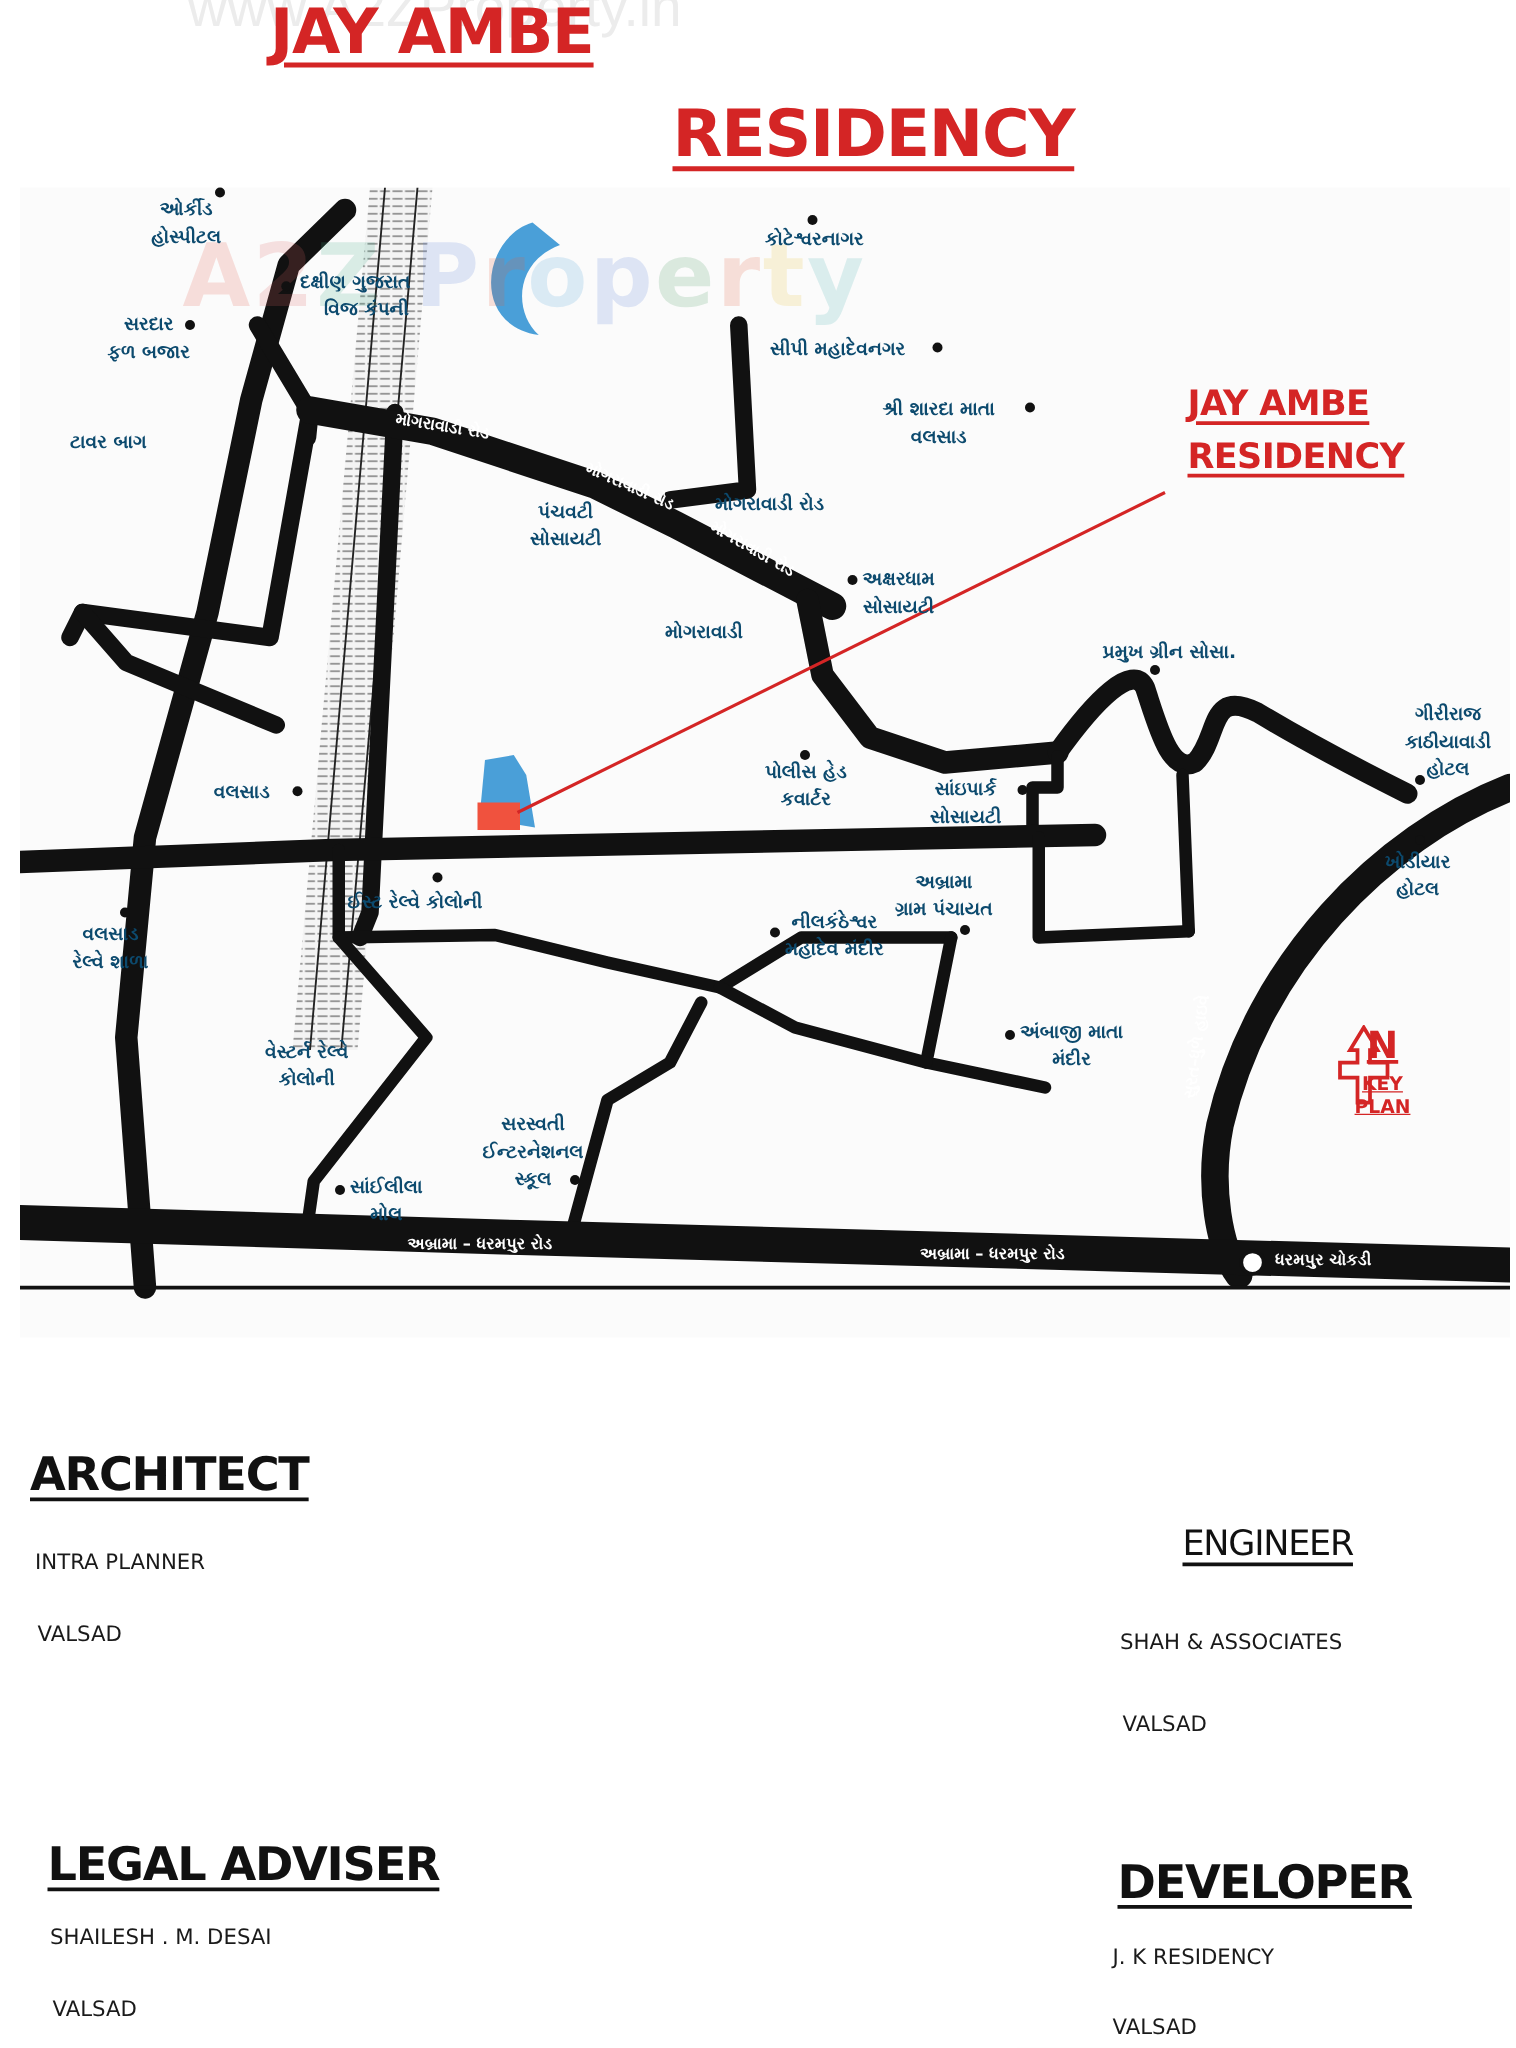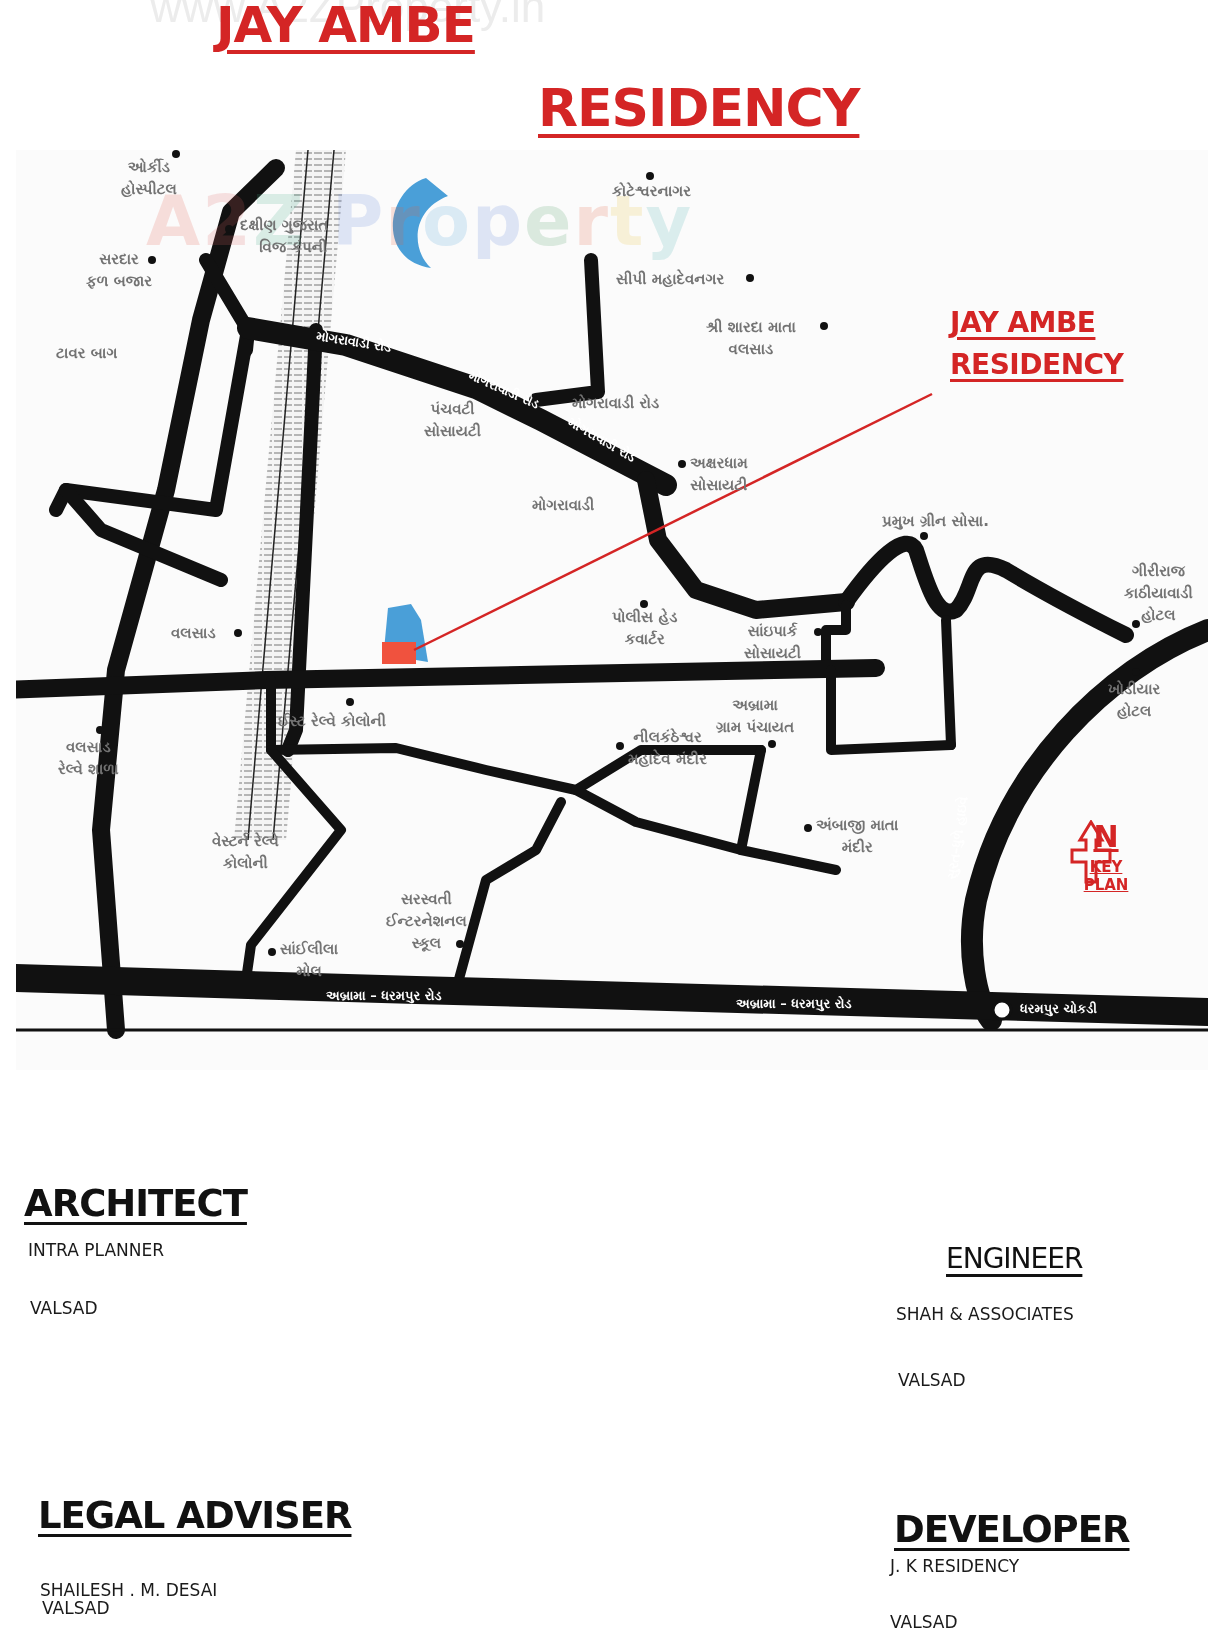--- a/index.html
+++ b/index.html
@@ -2,26 +2,26 @@
 <html><head>
 <meta charset="utf-8">
 <style>
   html, body { margin: 0; padding: 0; background: #ffffff; }
   body { width: 1213px; height: 1638px; position: relative; overflow: hidden; font-family: "Liberation Sans", sans-serif; }
   .abs { position: absolute; }
   .title { color: #d42525; font-weight: bold; font-family: "DejaVu Sans", sans-serif; text-decoration: underline; text-decoration-thickness: 4px; text-underline-offset: 8px; letter-spacing: -1px; white-space: nowrap; }
   .watermark-top { color: #ececec; font-size: 44px; font-family: "Liberation Sans", sans-serif; white-space: nowrap; }
   .map { left: 16px; top: 150px; width: 1192px; height: 920px; background: #fbfbfb; }
   .map svg { position: absolute; left: 0; top: 0; }
-  .lbl { position: absolute; font-family: "DejaVu Sans", sans-serif; font-weight: bold; font-size: 15px; color: #737373; text-align: center; line-height: 22px; white-space: nowrap; }
+  .lbl { position: absolute; font-family: "DejaVu Sans", sans-serif; font-weight: bold; font-size: 15px; color: #0c4a6e; text-align: center; line-height: 22px; white-space: nowrap; }
   .road-lbl { position: absolute; font-family: "DejaVu Sans", sans-serif; font-size: 13px; color: #fff; white-space: nowrap; font-weight: bold; }
   .dot { position: absolute; width: 8px; height: 8px; border-radius: 50%; background: #111; }
   .callout { position: absolute; color: #d42525; font-weight: bold; font-family: "DejaVu Sans", sans-serif; font-size: 28px; text-decoration: underline; text-decoration-thickness: 3px; text-underline-offset: 5px; line-height: 42px; white-space: nowrap; letter-spacing: -0.5px; }
   .keyplan { position: absolute; color: #d42525; font-weight: bold; font-family: "DejaVu Sans", sans-serif; text-align: center; }
-  .sec-head { position: absolute; font-family: "DejaVu Sans", sans-serif; font-weight: bold; font-size: 37px; color: #111; text-decoration: underline; text-decoration-thickness: 3px; text-underline-offset: 6px; white-space: nowrap; letter-spacing: -1px; margin-top: 24px; }
+  .sec-head { position: absolute; font-family: "DejaVu Sans", sans-serif; font-weight: bold; font-size: 37px; color: #111; text-decoration: underline; text-decoration-thickness: 3px; text-underline-offset: 6px; white-space: nowrap; letter-spacing: -1px; }
   .sec-head.light { font-weight: normal; }
   .sec-line { position: absolute; font-family: "DejaVu Sans", sans-serif; font-size: 17px; color: #1a1a1a; white-space: nowrap; }
   .wm { position: absolute; font-family: "DejaVu Sans", sans-serif; font-weight: bold; font-size: 70px; opacity: 0.18; letter-spacing: 2px; white-space: nowrap; }
 </style>
 </head>
 <body>
 
 <div class="abs watermark-top" style="left:150px; top:-18px;">www.A2ZProperty.in</div>
 <div class="abs title" style="left:216px; top:-4px; font-size:50px;">JAY AMBE</div>
 <div class="abs title" style="left:538px; top:78px; font-size:52px;">RESIDENCY</div>
@@ -242,18 +242,18 @@
 
 <div class="sec-head" style="left:24px; top:1158px;">ARCHITECT</div>
 <div class="sec-line" style="left:28px; top:1240px;">INTRA PLANNER</div>
 <div class="sec-line" style="left:30px; top:1298px;">VALSAD</div>
 
 <div class="sec-head light" style="left:946px; top:1218px; font-size:28px;">ENGINEER</div>
 <div class="sec-line" style="left:896px; top:1304px;">SHAH &amp; ASSOCIATES</div>
 <div class="sec-line" style="left:898px; top:1370px;">VALSAD</div>
 
 <div class="sec-head" style="left:38px; top:1470px;">LEGAL ADVISER</div>
-<div class="sec-line" style="left:40px; top:1540px;margin-top:40px;">SHAILESH . M. DESAI</div>
+<div class="sec-line" style="left:40px; top:1540px;">SHAILESH . M. DESAI</div>
 <div class="sec-line" style="left:42px; top:1598px;">VALSAD</div>
 
 <div class="sec-head" style="left:894px; top:1484px;">DEVELOPER</div>
 <div class="sec-line" style="left:890px; top:1556px;">J. K RESIDENCY</div>
 <div class="sec-line" style="left:890px; top:1612px;">VALSAD</div>
 
 </body></html>

